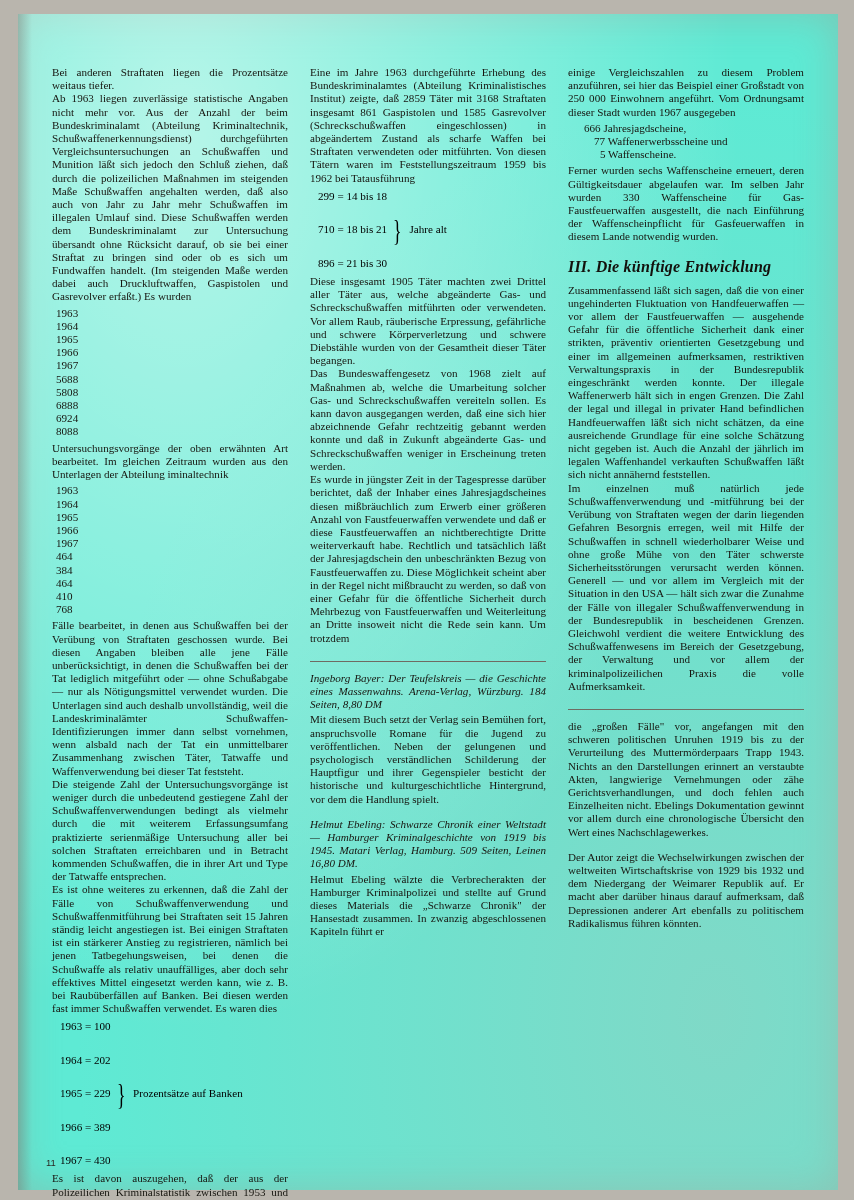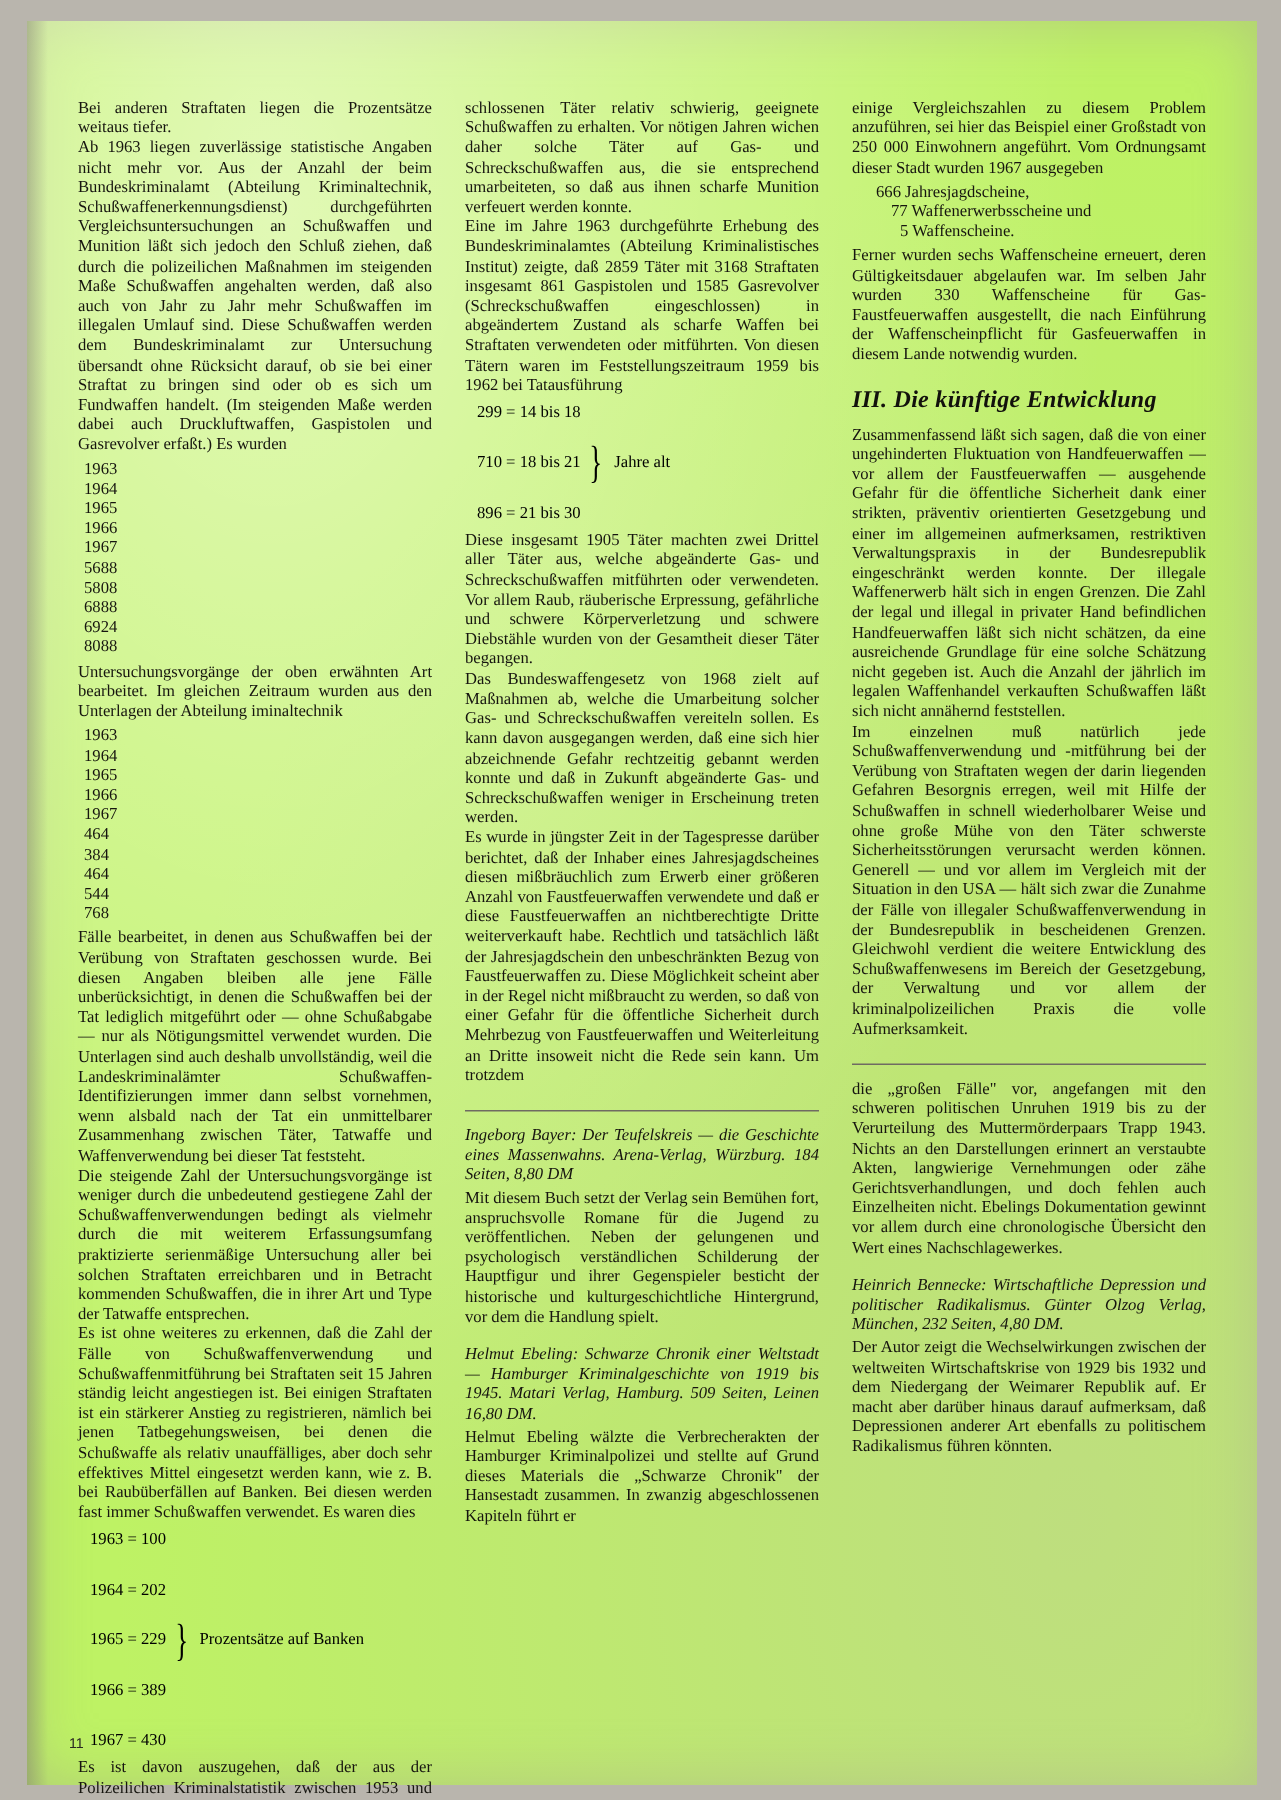--- a/index.html
+++ b/index.html
@@ -12,21 +12,21 @@
     background: #b9b5ad;
     font-family: "Liberation Serif", serif;
     overflow: hidden;
   }
   .page {
     position: absolute;
     left: 18px;
     top: 14px;
     width: 820px;
     height: 1176px;
-    background: #bef264;
+    background: #5eead4;
     box-shadow: inset 0 0 40px rgba(160,155,145,0.45);
   }
   .paper-tint {
     position: absolute;
     inset: 0;
     background:
       radial-gradient(ellipse at 20% 10%, rgba(255,255,250,0.55), rgba(255,255,250,0) 60%),
       radial-gradient(ellipse at 85% 85%, rgba(190,185,175,0.35), rgba(190,185,175,0) 65%);
     pointer-events: none;
   }
@@ -173,21 +173,21 @@
             <span>1963</span>
             <span>1964</span>
             <span>1965</span>
             <span>1966</span>
             <span>1967</span>
           </div>
           <div class="numrow">
             <span>464</span>
             <span>384</span>
             <span>464</span>
-            <span>544</span>
+            <span>410</span>
             <span>768</span>
           </div>
         </div>
 
         <p class="para">Fälle bearbeitet, in denen aus Schußwaffen bei der Verübung von Straftaten geschossen wurde. Bei diesen Angaben bleiben alle jene Fälle unberücksichtigt, in denen die Schußwaffen bei der Tat lediglich mitgeführt oder — ohne Schußabgabe — nur als Nötigungsmittel verwendet wurden. Die Unterlagen sind auch deshalb unvollständig, weil die Landeskriminalämter Schußwaffen-Identifizierungen immer dann selbst vornehmen, wenn alsbald nach der Tat ein unmittelbarer Zusammenhang zwischen Täter, Tatwaffe und Waffenverwendung bei dieser Tat feststeht.</p>
         <p class="para">Die steigende Zahl der Untersuchungsvorgänge ist weniger durch die unbedeutend gestiegene Zahl der Schußwaffenverwendungen bedingt als vielmehr durch die mit weiterem Erfassungsumfang praktizierte serienmäßige Untersuchung aller bei solchen Straftaten erreichbaren und in Betracht kommenden Schußwaffen, die in ihrer Art und Type der Tatwaffe entsprechen.</p>
         <p class="para">Es ist ohne weiteres zu erkennen, daß die Zahl der Fälle von Schußwaffenverwendung und Schußwaffenmitführung bei Straftaten seit 15 Jahren ständig leicht angestiegen ist. Bei einigen Straftaten ist ein stärkerer Anstieg zu registrieren, nämlich bei jenen Tatbegehungsweisen, bei denen die Schußwaffe als relativ unauffälliges, aber doch sehr effektives Mittel eingesetzt werden kann, wie z. B. bei Raubüberfällen auf Banken. Bei diesen werden fast immer Schußwaffen verwendet. Es waren dies</p>
 
         <div class="brace-block">
           <div class="brace-lines">
@@ -198,21 +198,20 @@
             <span>1967 = 430</span>
           </div>
           <span class="brace-glyph">}</span>
           <span class="brace-label">Prozentsätze auf Banken</span>
         </div>
 
         <p class="para">Es ist davon auszugehen, daß der aus der Polizeilichen Kriminalstatistik zwischen 1953 und 1962 ergebende Trend auch über das Jahr 1962 hinaus fortgesetzt hat und vermutlich weiterhin fortsetzen wird. Wenn auch die Fälle der Schußwaffenverwendung und der Schußwaffenmitführung bei Straftaten insgesamt häufiger geworden sind, so bleibt es doch für einen zur Verübung von Gewaltverbrechen mittels Schußwaffen ent-</p>
       </div>
 
       <div class="col">
-        <p class="para">schlossenen Täter relativ schwierig, geeignete Schußwaffen zu erhalten. Vor nötigen Jahren wichen daher solche Täter auf Gas- und Schreckschußwaffen aus, die sie entsprechend umarbeiteten, so daß aus ihnen scharfe Munition verfeuert werden konnte.</p>
         <p class="para">Eine im Jahre 1963 durchgeführte Erhebung des Bundeskriminalamtes (Abteilung Kriminalistisches Institut) zeigte, daß 2859 Täter mit 3168 Straftaten insgesamt 861 Gaspistolen und 1585 Gasrevolver (Schreckschußwaffen eingeschlossen) in abgeändertem Zustand als scharfe Waffen bei Straftaten verwendeten oder mitführten. Von diesen Tätern waren im Feststellungszeitraum 1959 bis 1962 bei Tatausführung</p>
 
         <div class="brace-block">
           <div class="brace-lines">
             <span>299 = 14 bis 18</span>
             <span>710 = 18 bis 21</span>
             <span>896 = 21 bis 30</span>
           </div>
           <span class="brace-glyph">}</span>
           <span class="brace-label">Jahre alt</span>
@@ -251,21 +250,20 @@
         <p class="para">Zusammenfassend läßt sich sagen, daß die von einer ungehinderten Fluktuation von Handfeuerwaffen — vor allem der Faustfeuerwaffen — ausgehende Gefahr für die öffentliche Sicherheit dank einer strikten, präventiv orientierten Gesetzgebung und einer im allgemeinen aufmerksamen, restriktiven Verwaltungspraxis in der Bundesrepublik eingeschränkt werden konnte. Der illegale Waffenerwerb hält sich in engen Grenzen. Die Zahl der legal und illegal in privater Hand befindlichen Handfeuerwaffen läßt sich nicht schätzen, da eine ausreichende Grundlage für eine solche Schätzung nicht gegeben ist. Auch die Anzahl der jährlich im legalen Waffenhandel verkauften Schußwaffen läßt sich nicht annähernd feststellen.</p>
         <p class="para">Im einzelnen muß natürlich jede Schußwaffenverwendung und -mitführung bei der Verübung von Straftaten wegen der darin liegenden Gefahren Besorgnis erregen, weil mit Hilfe der Schußwaffen in schnell wiederholbarer Weise und ohne große Mühe von den Täter schwerste Sicherheitsstörungen verursacht werden können. Generell — und vor allem im Vergleich mit der Situation in den USA — hält sich zwar die Zunahme der Fälle von illegaler Schußwaffenverwendung in der Bundesrepublik in bescheidenen Grenzen. Gleichwohl verdient die weitere Entwicklung des Schußwaffenwesens im Bereich der Gesetzgebung, der Verwaltung und vor allem der kriminalpolizeilichen Praxis die volle Aufmerksamkeit.</p>
 
         <hr class="hr">
 
         <div class="rev">
           <p class="rev-body">die „großen Fälle" vor, angefangen mit den schweren politischen Unruhen 1919 bis zu der Verurteilung des Muttermörderpaars Trapp 1943. Nichts an den Darstellungen erinnert an verstaubte Akten, langwierige Vernehmungen oder zähe Gerichtsverhandlungen, und doch fehlen auch Einzelheiten nicht. Ebelings Dokumentation gewinnt vor allem durch eine chronologische Übersicht den Wert eines Nachschlagewerkes.</p>
         </div>
 
         <div class="rev">
-          <p class="rev-title">Heinrich Bennecke: Wirtschaftliche Depression und politischer Radikalismus. Günter Olzog Verlag, München, 232 Seiten, 4,80 DM.</p>
           <p class="rev-body">Der Autor zeigt die Wechselwirkungen zwischen der weltweiten Wirtschaftskrise von 1929 bis 1932 und dem Niedergang der Weimarer Republik auf. Er macht aber darüber hinaus darauf aufmerksam, daß Depressionen anderer Art ebenfalls zu politischem Radikalismus führen könnten.</p>
         </div>
       </div>
 
     </div>
   </div>
 
   <div class="pagenum">11</div>
 </div>
 

